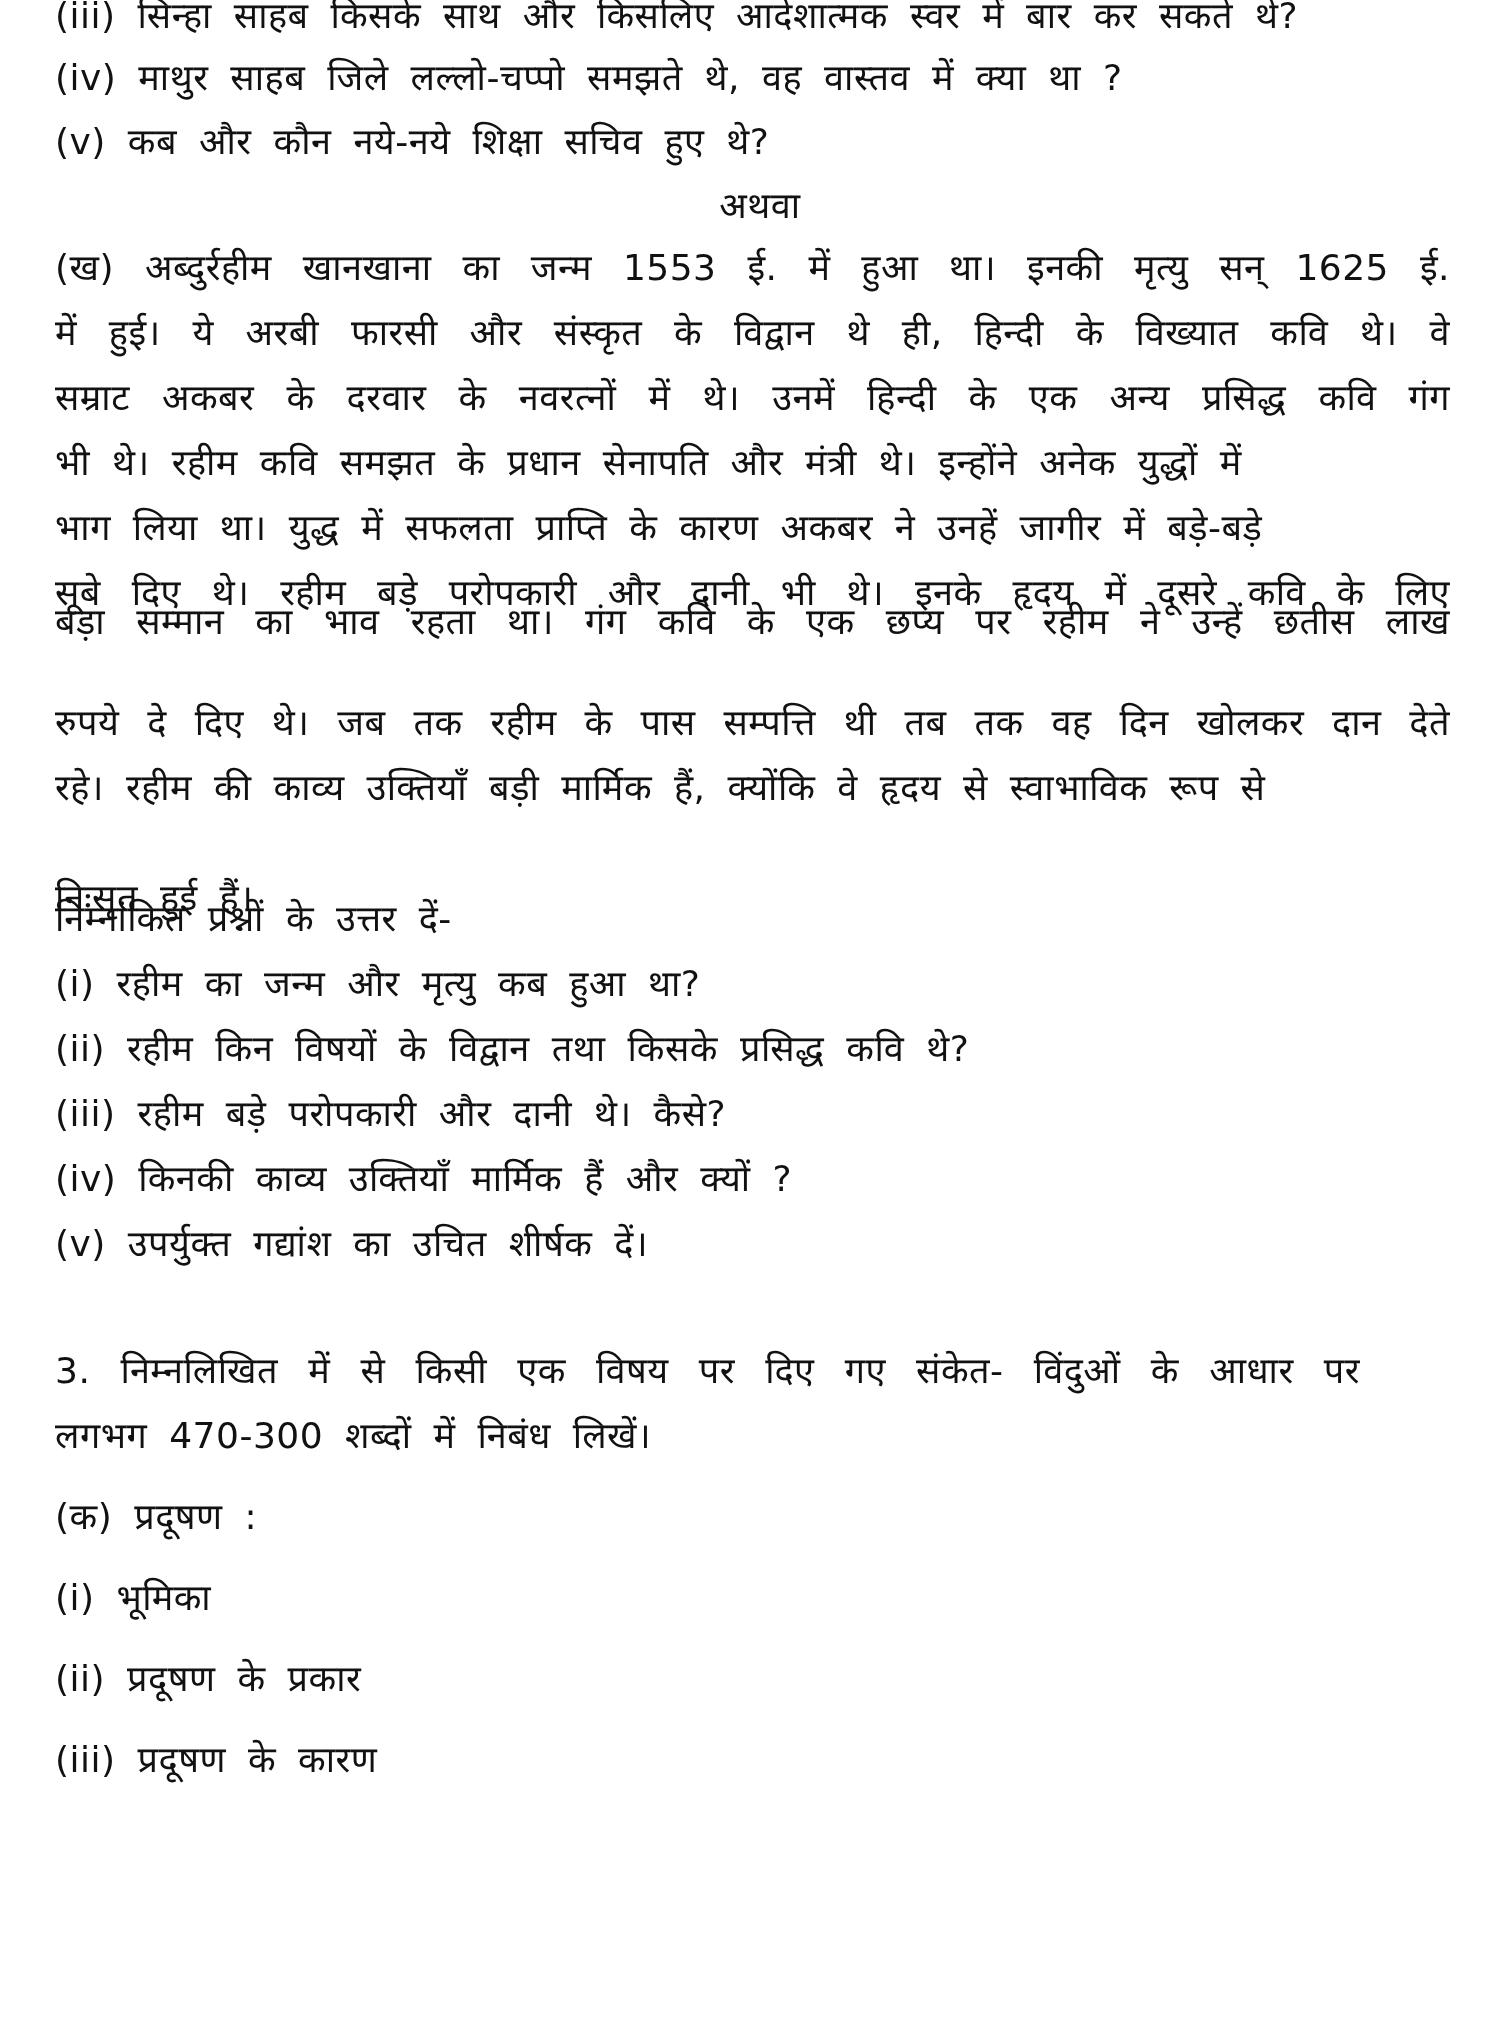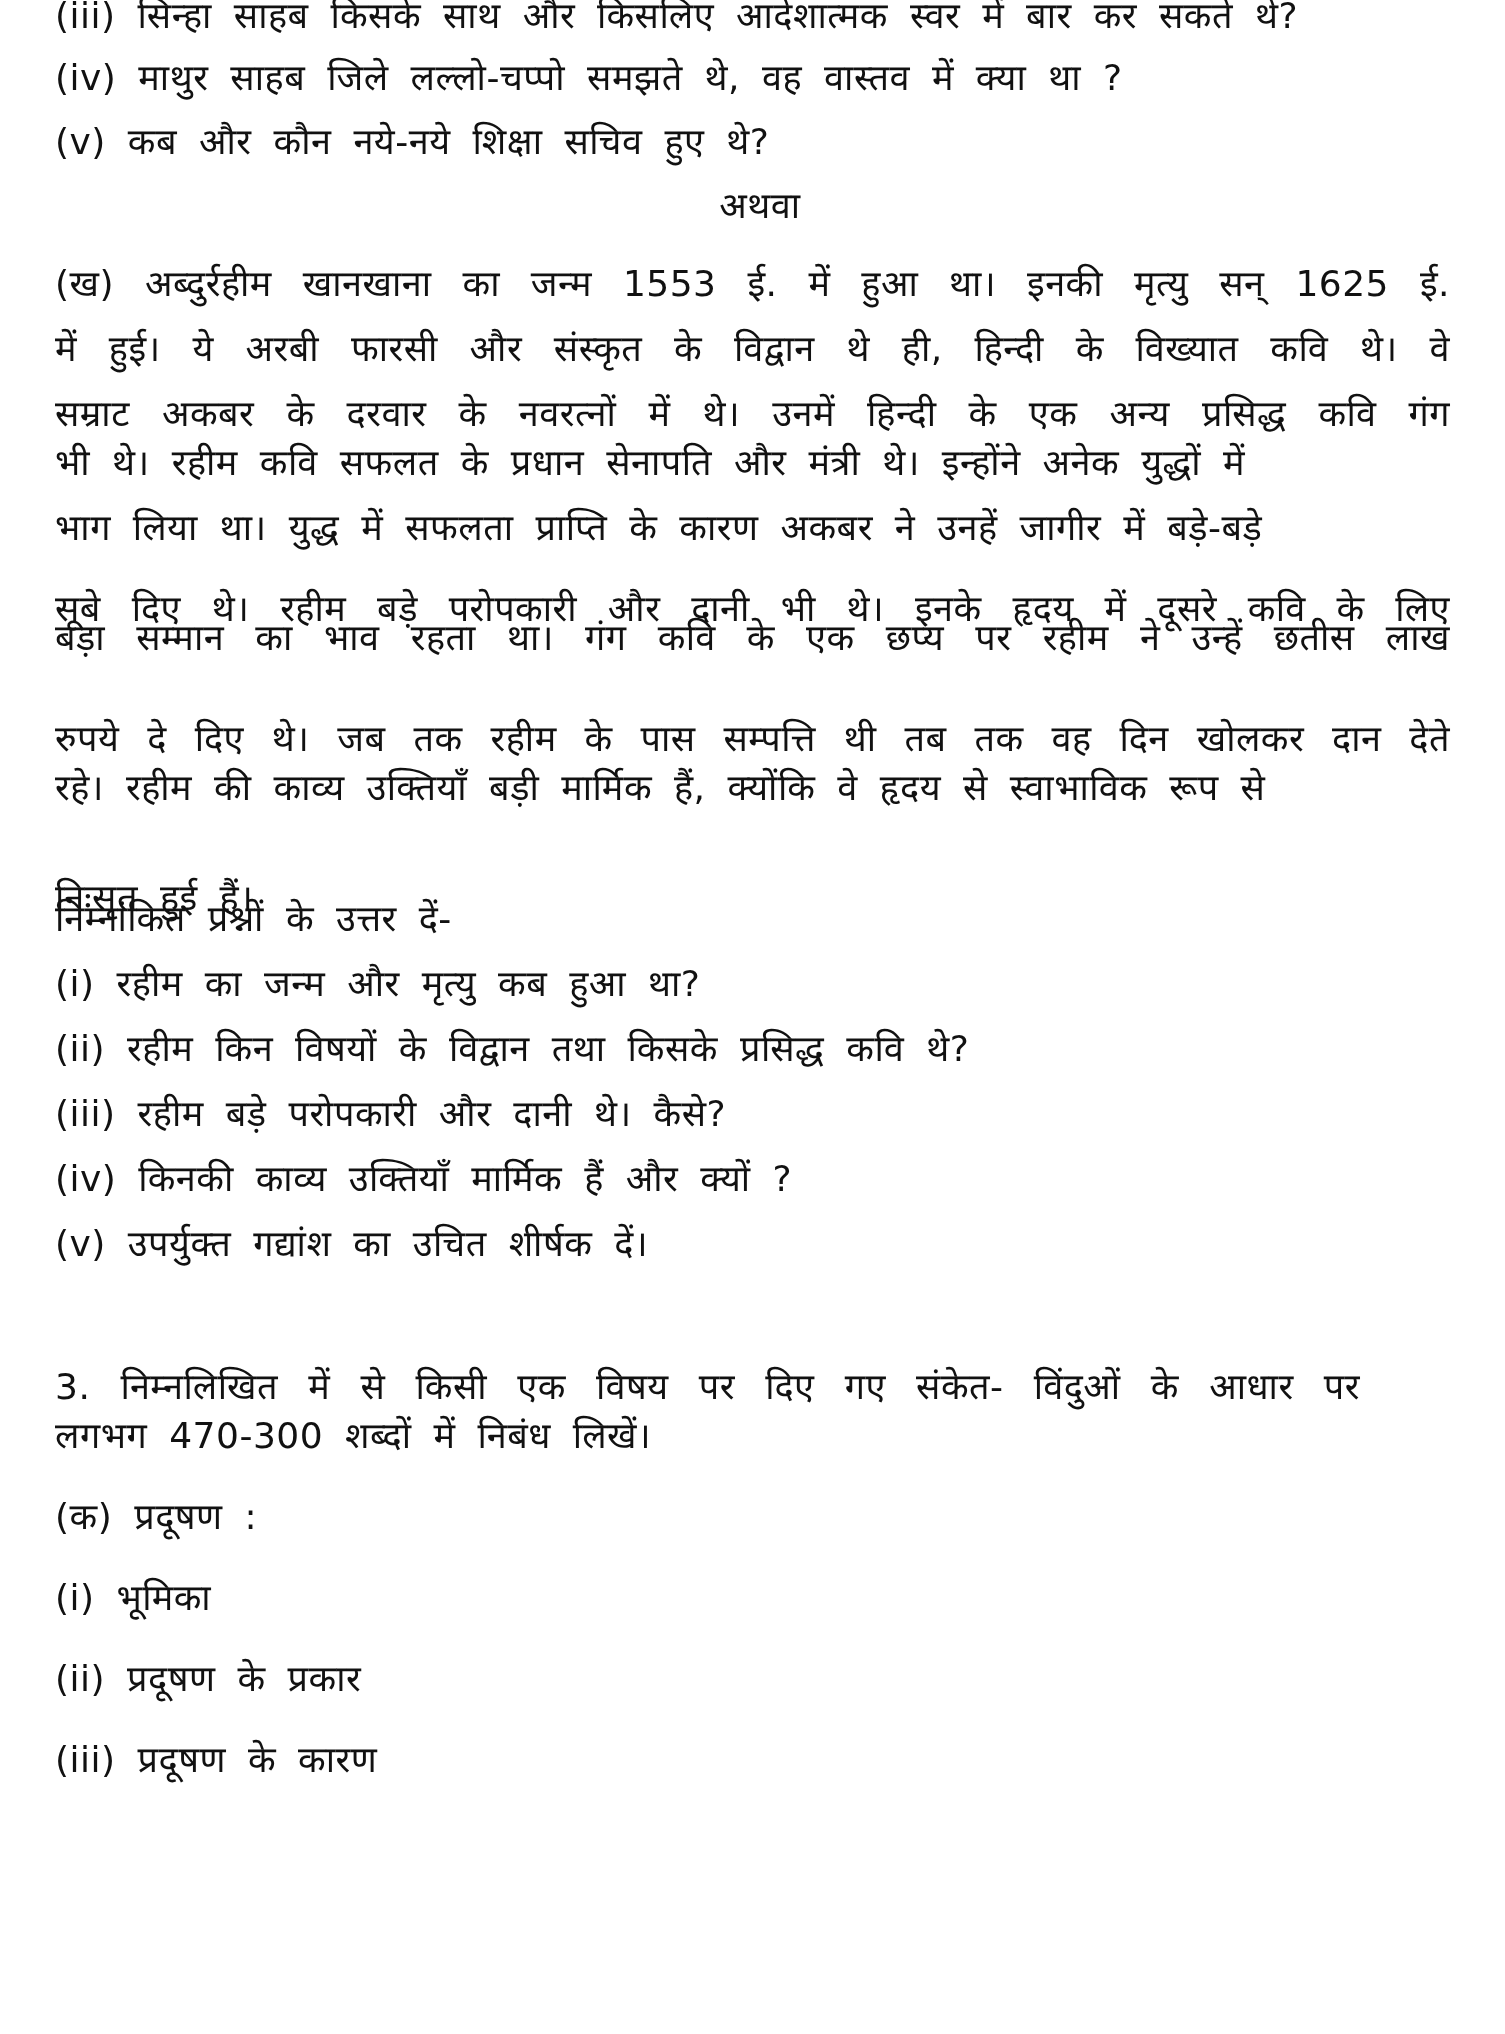--- a/index.html
+++ b/index.html
@@ -32,39 +32,38 @@
     }
     .center {
       left: 0;
       width: 1410px;
       text-align: center;
     }
     .justify {
       width: 1395px;
       text-align: justify;
       text-align-last: justify;
-      margin-top: 16px;
     }
   </style>
 </head>
 <body>
 
 <div class="page">
 
   <div class="line" style="top:-6px">(iii) सिन्हा साहब किसके साथ और किसलिए आदेशात्मक स्वर में बार कर सकते थे?</div>
   <div class="line" style="top:56px">(iv) माथुर साहब जिले लल्लो-चप्पो समझते थे, वह वास्तव में क्या था ?</div>
   <div class="line" style="top:120px">(v) कब और कौन नये-नये शिक्षा सचिव हुए थे?</div>
 
   <div class="line center" style="top:184px">अथवा</div>
 
   <div>
     <div class="line justify" style="top:246px">(ख) अब्दुर्रहीम खानखाना का जन्म 1553 ई. में हुआ था। इनकी मृत्यु सन् 1625 ई.</div>
     <div class="line justify" style="top:311px">में हुई। ये अरबी फारसी और संस्कृत के विद्वान थे ही, हिन्दी के विख्यात कवि थे। वे</div>
     <div class="line justify" style="top:376px">सम्राट अकबर के दरवार के नवरत्नों में थे। उनमें हिन्दी के एक अन्य प्रसिद्ध कवि गंग</div>
-    <div class="line" style="top:441px">भी थे। रहीम कवि सफलत के प्रधान सेनापति और मंत्री थे। इन्होंने अनेक युद्धों में</div>
+    <div class="line" style="top:441px">भी थे। रहीम कवि समझत के प्रधान सेनापति और मंत्री थे। इन्होंने अनेक युद्धों में</div>
     <div class="line" style="top:506px">भाग लिया था। युद्ध में सफलता प्राप्ति के कारण अकबर ने उनहें जागीर में बड़े-बड़े</div>
     <div class="line justify" style="top:571px">सूबे दिए थे। रहीम बड़े परोपकारी और दानी भी थे। इनके हृदय में दूसरे कवि के लिए</div>
     <div class="line justify" style="top:600px">बड़ा सम्मान का भाव रहता था। गंग कवि के एक छप्य पर रहीम ने उन्हें छतीस लाख</div>
     <div class="line justify" style="top:701px">रुपये दे दिए थे। जब तक रहीम के पास सम्पत्ति थी तब तक वह दिन खोलकर दान देते</div>
     <div class="line" style="top:766px">रहे। रहीम की काव्य उक्तियाँ बड़ी मार्मिक हैं, क्योंकि वे हृदय से स्वाभाविक रूप से</div>
     <div class="line" style="top:876px">निःसृत हुई हैं।</div>
   </div>
 
   <div class="line" style="top:897px">निम्नांकित प्रश्नों के उत्तर दें-</div>
 

